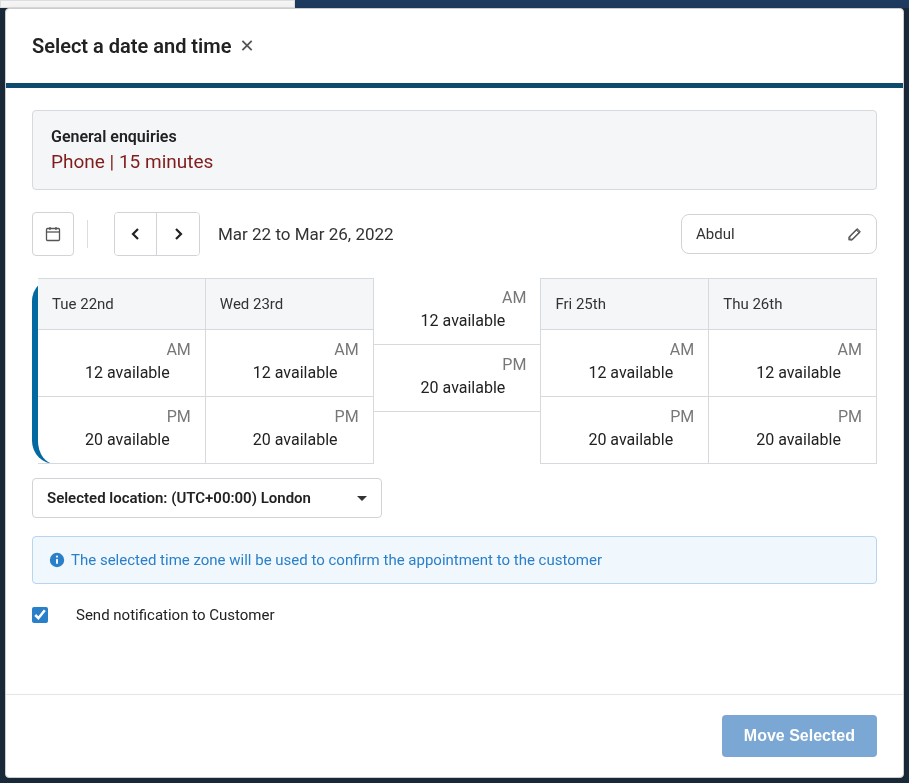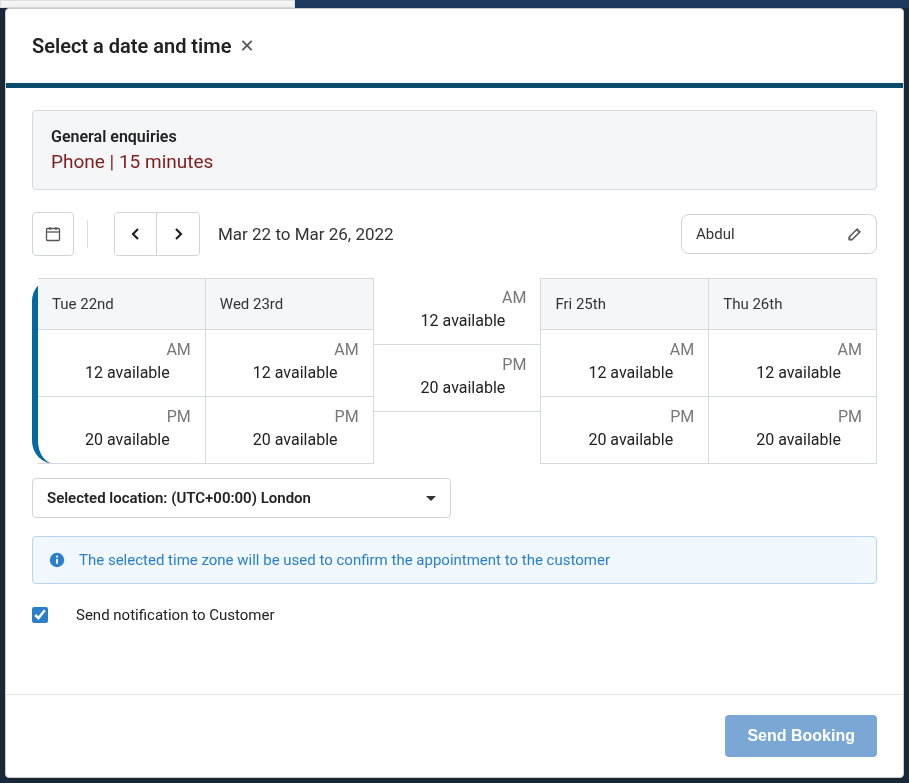--- a/index.html
+++ b/index.html
@@ -176,42 +176,42 @@
     }
     .slot-count {
       font-size: 16px;
       color: #222;
       margin-left: 33px;
     }
     .tz-select {
       border: 1px solid #d0d3d7;
       border-radius: 4px;
       padding: 10px 14px;
-      width: 419px;
+      width: 350px;
       display: flex;
       align-items: center;
       justify-content: space-between;
       background: #fff;
       margin-bottom: 18px;
       cursor: pointer;
       text-align: center;
     }
     .tz-text {
       font-size: 15px;
       font-weight: 600;
       color: #222;
     }
     .info-box {
       border: 1px solid #b8d4f0;
       background: #f0f7fd;
       border-radius: 4px;
       padding: 14px 16px;
       display: flex;
       align-items: center;
-      gap: 14px;
+      gap: 6px;
       color: #2a7fc9;
       font-size: 15px;
       margin-bottom: 22px;
     }
     .checkbox-row {
       display: flex;
       align-items: center;
       gap: 28px;
     }
     .checkbox-row input[type="checkbox"] {
@@ -374,15 +374,15 @@
     </div>
 
     <label class="checkbox-row">
       <input type="checkbox" checked="" style="">
       <span class="checkbox-label">Send notification to Customer</span>
     </label>
 
   </div>
 
   <div class="modal-footer">
-    <button class="primary-btn">Send Booking</button>
+    <button class="primary-btn">Move Selected</button>
   </div>
 </div>
 
 </body></html>

